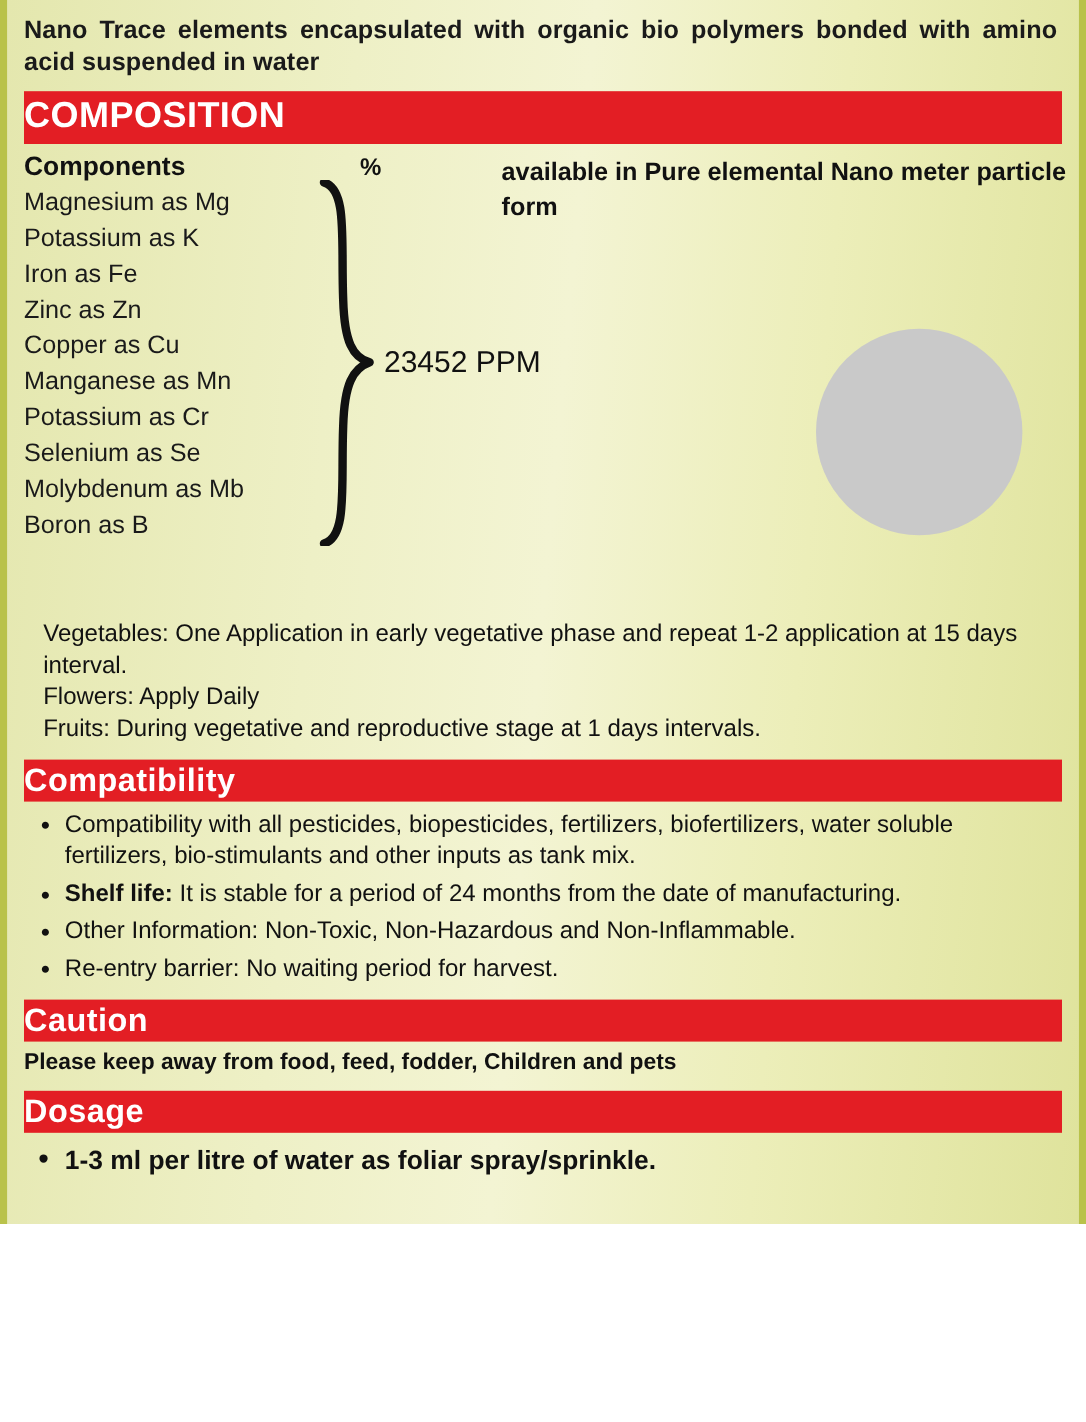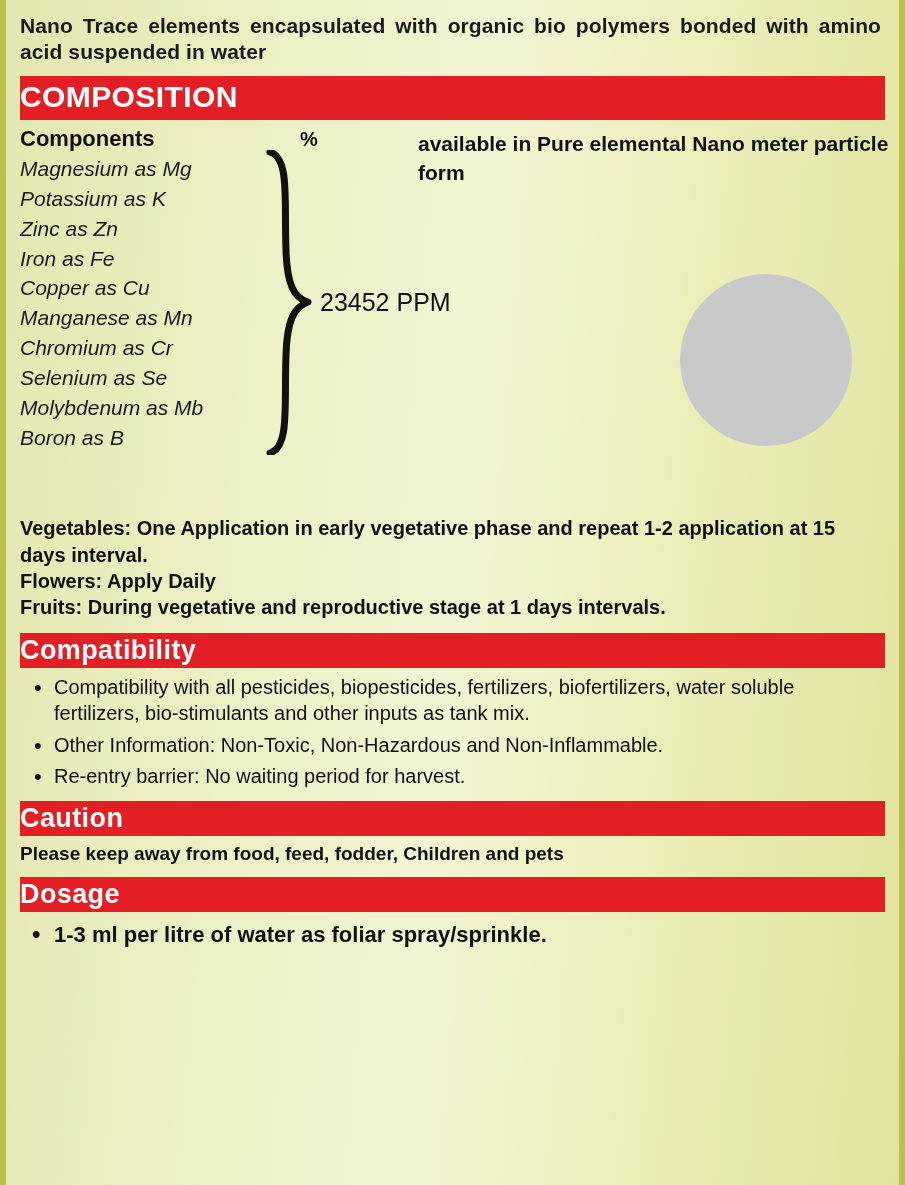--- a/index.html
+++ b/index.html
@@ -9,21 +9,21 @@
   body {
     width: 905px;
     height: 1185px;
     font-family: "Liberation Sans", sans-serif;
     background: #ffffff;
     overflow: hidden;
   }
   .label {
     position: relative;
     width: 905px;
-    height: 1185px;
+    height: 1020px;
     box-sizing: border-box;
     background: linear-gradient(95deg, #e4e7ae 0%, #eef0c6 30%, #f3f4d3 50%, #eceeb9 72%, #dfe39c 100%);
     border-left: 6px solid #b9c24a;
     border-right: 6px solid #b9c24a;
     padding: 0 14px;
   }
   .header-text {
     padding-top: 13px;
     font-size: 21px;
     font-weight: bold;
@@ -72,21 +72,20 @@
     color: #111;
   }
   .comp-list {
     margin-top: 2px;
     width: 260px;
   }
   .comp-list div {
     font-size: 21px;
     color: #1a1a1a;
     line-height: 1.42;
-    font-style: italic;
   }
   .brace {
     position: absolute;
     left: 244px;
     top: 30px;
     width: 50px;
     height: 305px;
     color: #111;
     font-size: 40px;
   }
@@ -115,23 +114,24 @@
     width: 172px;
     height: 172px;
     border-radius: 50%;
     background: #c9c9c9;
   }
   .app-body {
     padding-top: 6px;
   }
   .app-body div {
     font-size: 20px;
-    font-weight: bold;
+    font-weight: normal;
     color: #111;
     line-height: 1.32;
+    margin-left: 16px;
   }
   ul.bullets {
     margin: 6px 0 0 0;
     padding-left: 34px;
     list-style: none;
   }
   ul.bullets li {
     position: relative;
     font-size: 20px;
     color: #111;
@@ -182,25 +182,25 @@
 
   <div class="composition-body">
     <div class="comp-head">
       <span class="components-label">Components</span>
       <span class="pct">%</span>
     </div>
 
     <div class="comp-list">
       <div>Magnesium as Mg</div>
       <div>Potassium as K</div>
+      <div>Iron as Fe</div>
       <div>Zinc as Zn</div>
-      <div>Iron as Fe</div>
       <div>Copper as Cu</div>
       <div>Manganese as Mn</div>
-      <div>Chromium as Cr</div>
+      <div>Potassium as Cr</div>
       <div>Selenium as Se</div>
       <div>Molybdenum as Mb</div>
       <div>Boron as B</div>
     </div>
 
     <div class="brace">
       <svg width="50" height="305" viewBox="0 0 50 305" xmlns="http://www.w3.org/2000/svg">
         <path d="M6 2 C26 8, 20 50, 22 100 C23 135, 30 148, 44 152 C30 157, 23 170, 22 205 C20 255, 26 297, 6 303" fill="none" stroke="#111111" stroke-width="7" stroke-linecap="round" stroke-linejoin="round"></path>
       </svg>
     </div>
@@ -214,20 +214,21 @@
 
   <div class="app-body">
     <div>Vegetables: One Application in early vegetative phase and repeat 1-2 application at 15 days interval.</div>
     <div>Flowers: Apply Daily</div>
     <div>Fruits: During vegetative and reproductive stage at 1 days intervals.</div>
   </div>
 
   <div class="bar section">Compatibility</div>
   <ul class="bullets">
     <li><span>Compatibility with all pesticides, biopesticides, fertilizers, biofertilizers, water soluble fertilizers, bio-stimulants and other inputs as tank mix.</span></li>
+    <li><b>Shelf life:</b><span> It is stable for a period of 24 months from the date of manufacturing.</span></li>
     <li><span>Other Information: Non-Toxic, Non-Hazardous and Non-Inflammable.</span></li>
     <li><span>Re-entry barrier: No waiting period for harvest.</span></li>
   </ul>
 
   <div class="bar section">Caution</div>
   <div class="caution-body">Please keep away from food, feed, fodder, Children and pets</div>
 
   <div class="bar section">Dosage</div>
   <ul class="dosage">
     <li>1-3 ml per litre of water as foliar spray/sprinkle.</li>

